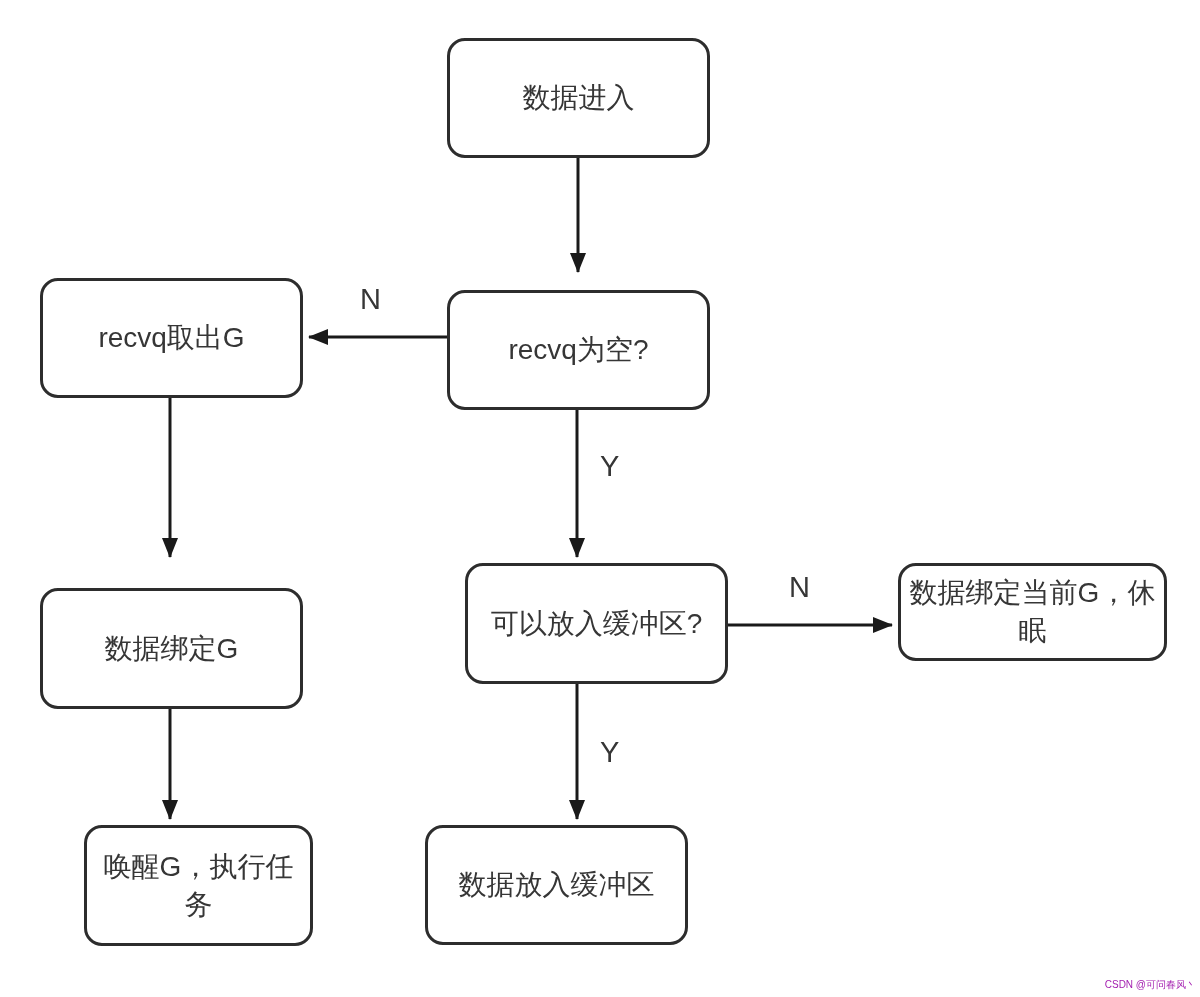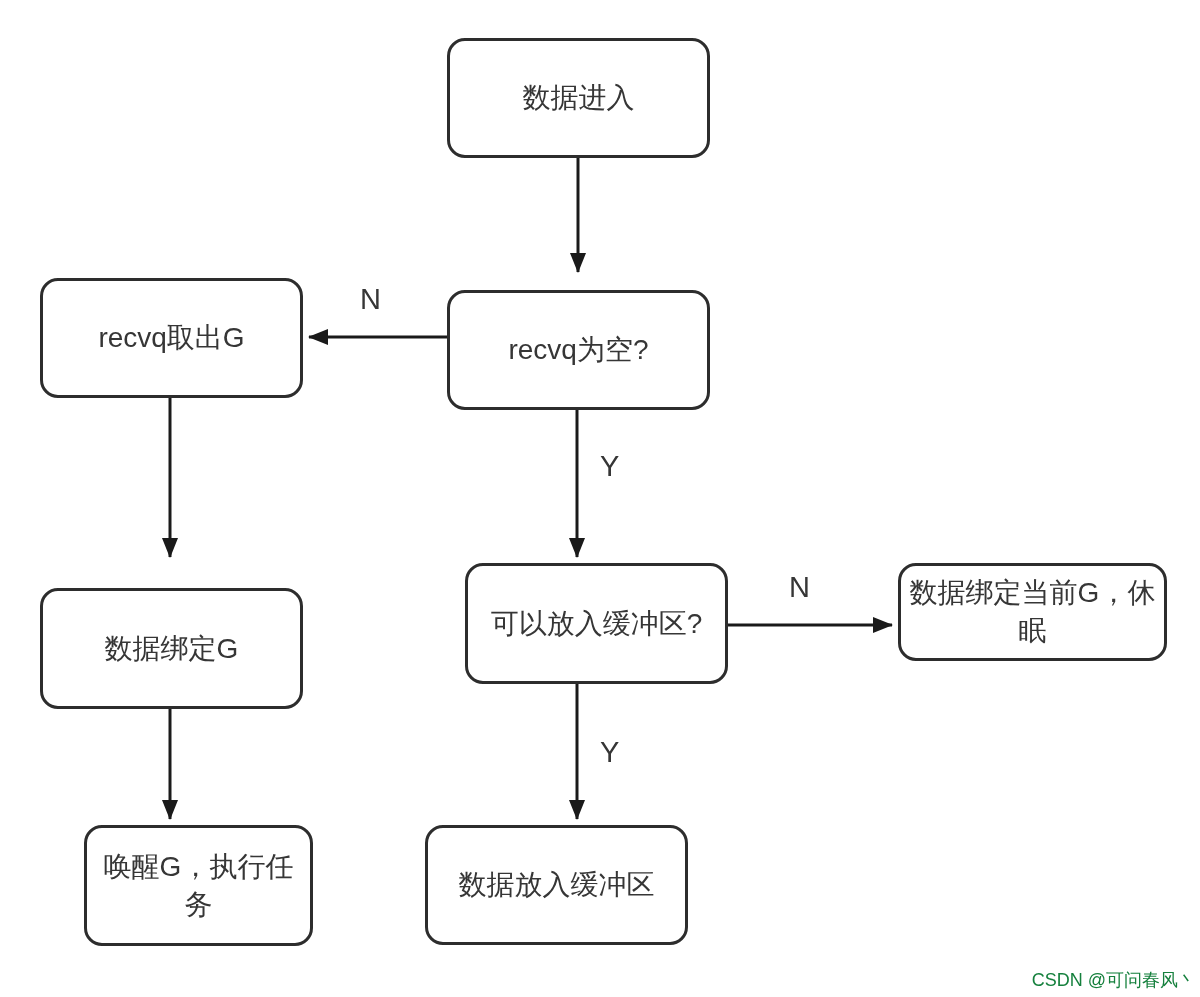--- a/index.html
+++ b/index.html
@@ -51,22 +51,22 @@
     color: #363636;
   }
   .label-n1 { left: 360px; top: 283px; }
   .label-y1 { left: 600px; top: 450px; }
   .label-n2 { left: 789px; top: 571px; }
   .label-y2 { left: 600px; top: 736px; }
   .watermark {
     position: absolute;
     right: 4px;
     bottom: 5px;
-    font-size: 18px;
-    color: #15803d;
+    font-size: 10px;
+    color: #a21caf;
   }
 </style>
 </head>
 <body>
 
 <div class="canvas">
 
   <svg class="arrows" viewBox="0 0 1200 997" xmlns="http://www.w3.org/2000/svg">
     <defs>
       <marker id="ah" viewBox="0 0 24 20" refX="21" refY="10" markerWidth="24" markerHeight="20" markerUnits="userSpaceOnUse" orient="auto">

